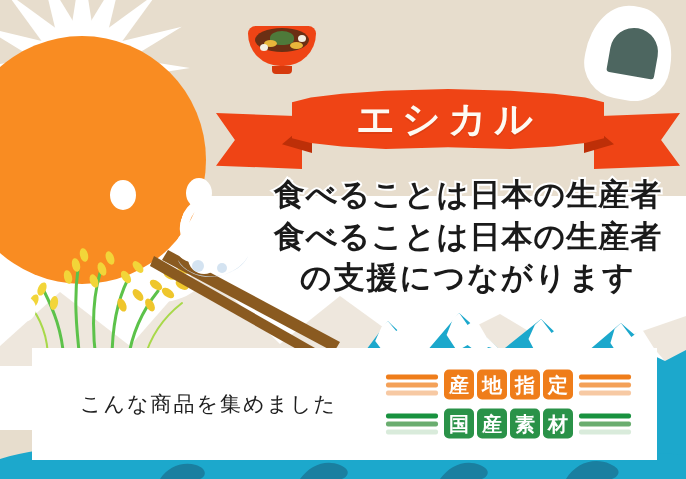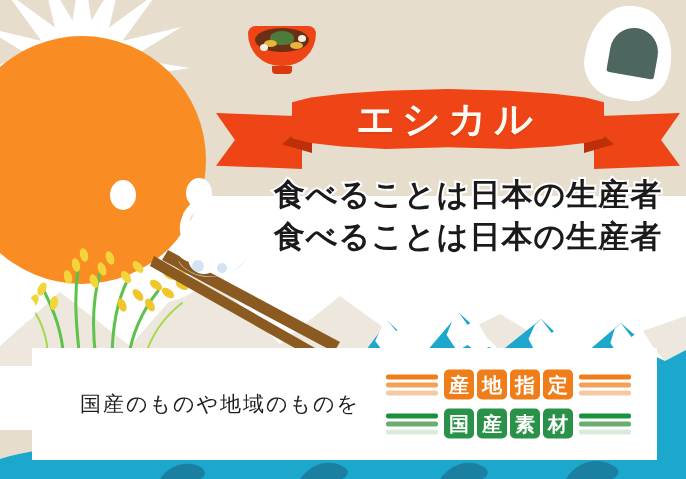--- a/index.html
+++ b/index.html
@@ -283,24 +283,25 @@
     <div class="rib-tail right"></div>
     <div class="rib-fold left"></div>
     <div class="rib-fold right"></div>
     <div class="rib-main"></div>
     <div class="rib-text">エシカル</div>
   </div>
 
   <div class="headline">
     <span class="ln">食べることは日本の生産者</span>
     <span class="ln">食べることは日本の生産者</span>
+    <span class="ln c">の支援につながります</span>
   </div>
 
   <div class="panel">
-    <div class="panel-label">国産のものや地域のものを</div>
+    <div class="panel-label">こんな商品を集めました</div>
 
     <div class="badge-stack">
 
       <div class="badge-row">
         <div class="bars">
           <div class="bar" style="background:#ef7d1a;"></div>
           <div class="bar" style="background:#f4a158;"></div>
           <div class="bar" style="background:#f7c9a3;"></div>
         </div>
         <div class="chips">

